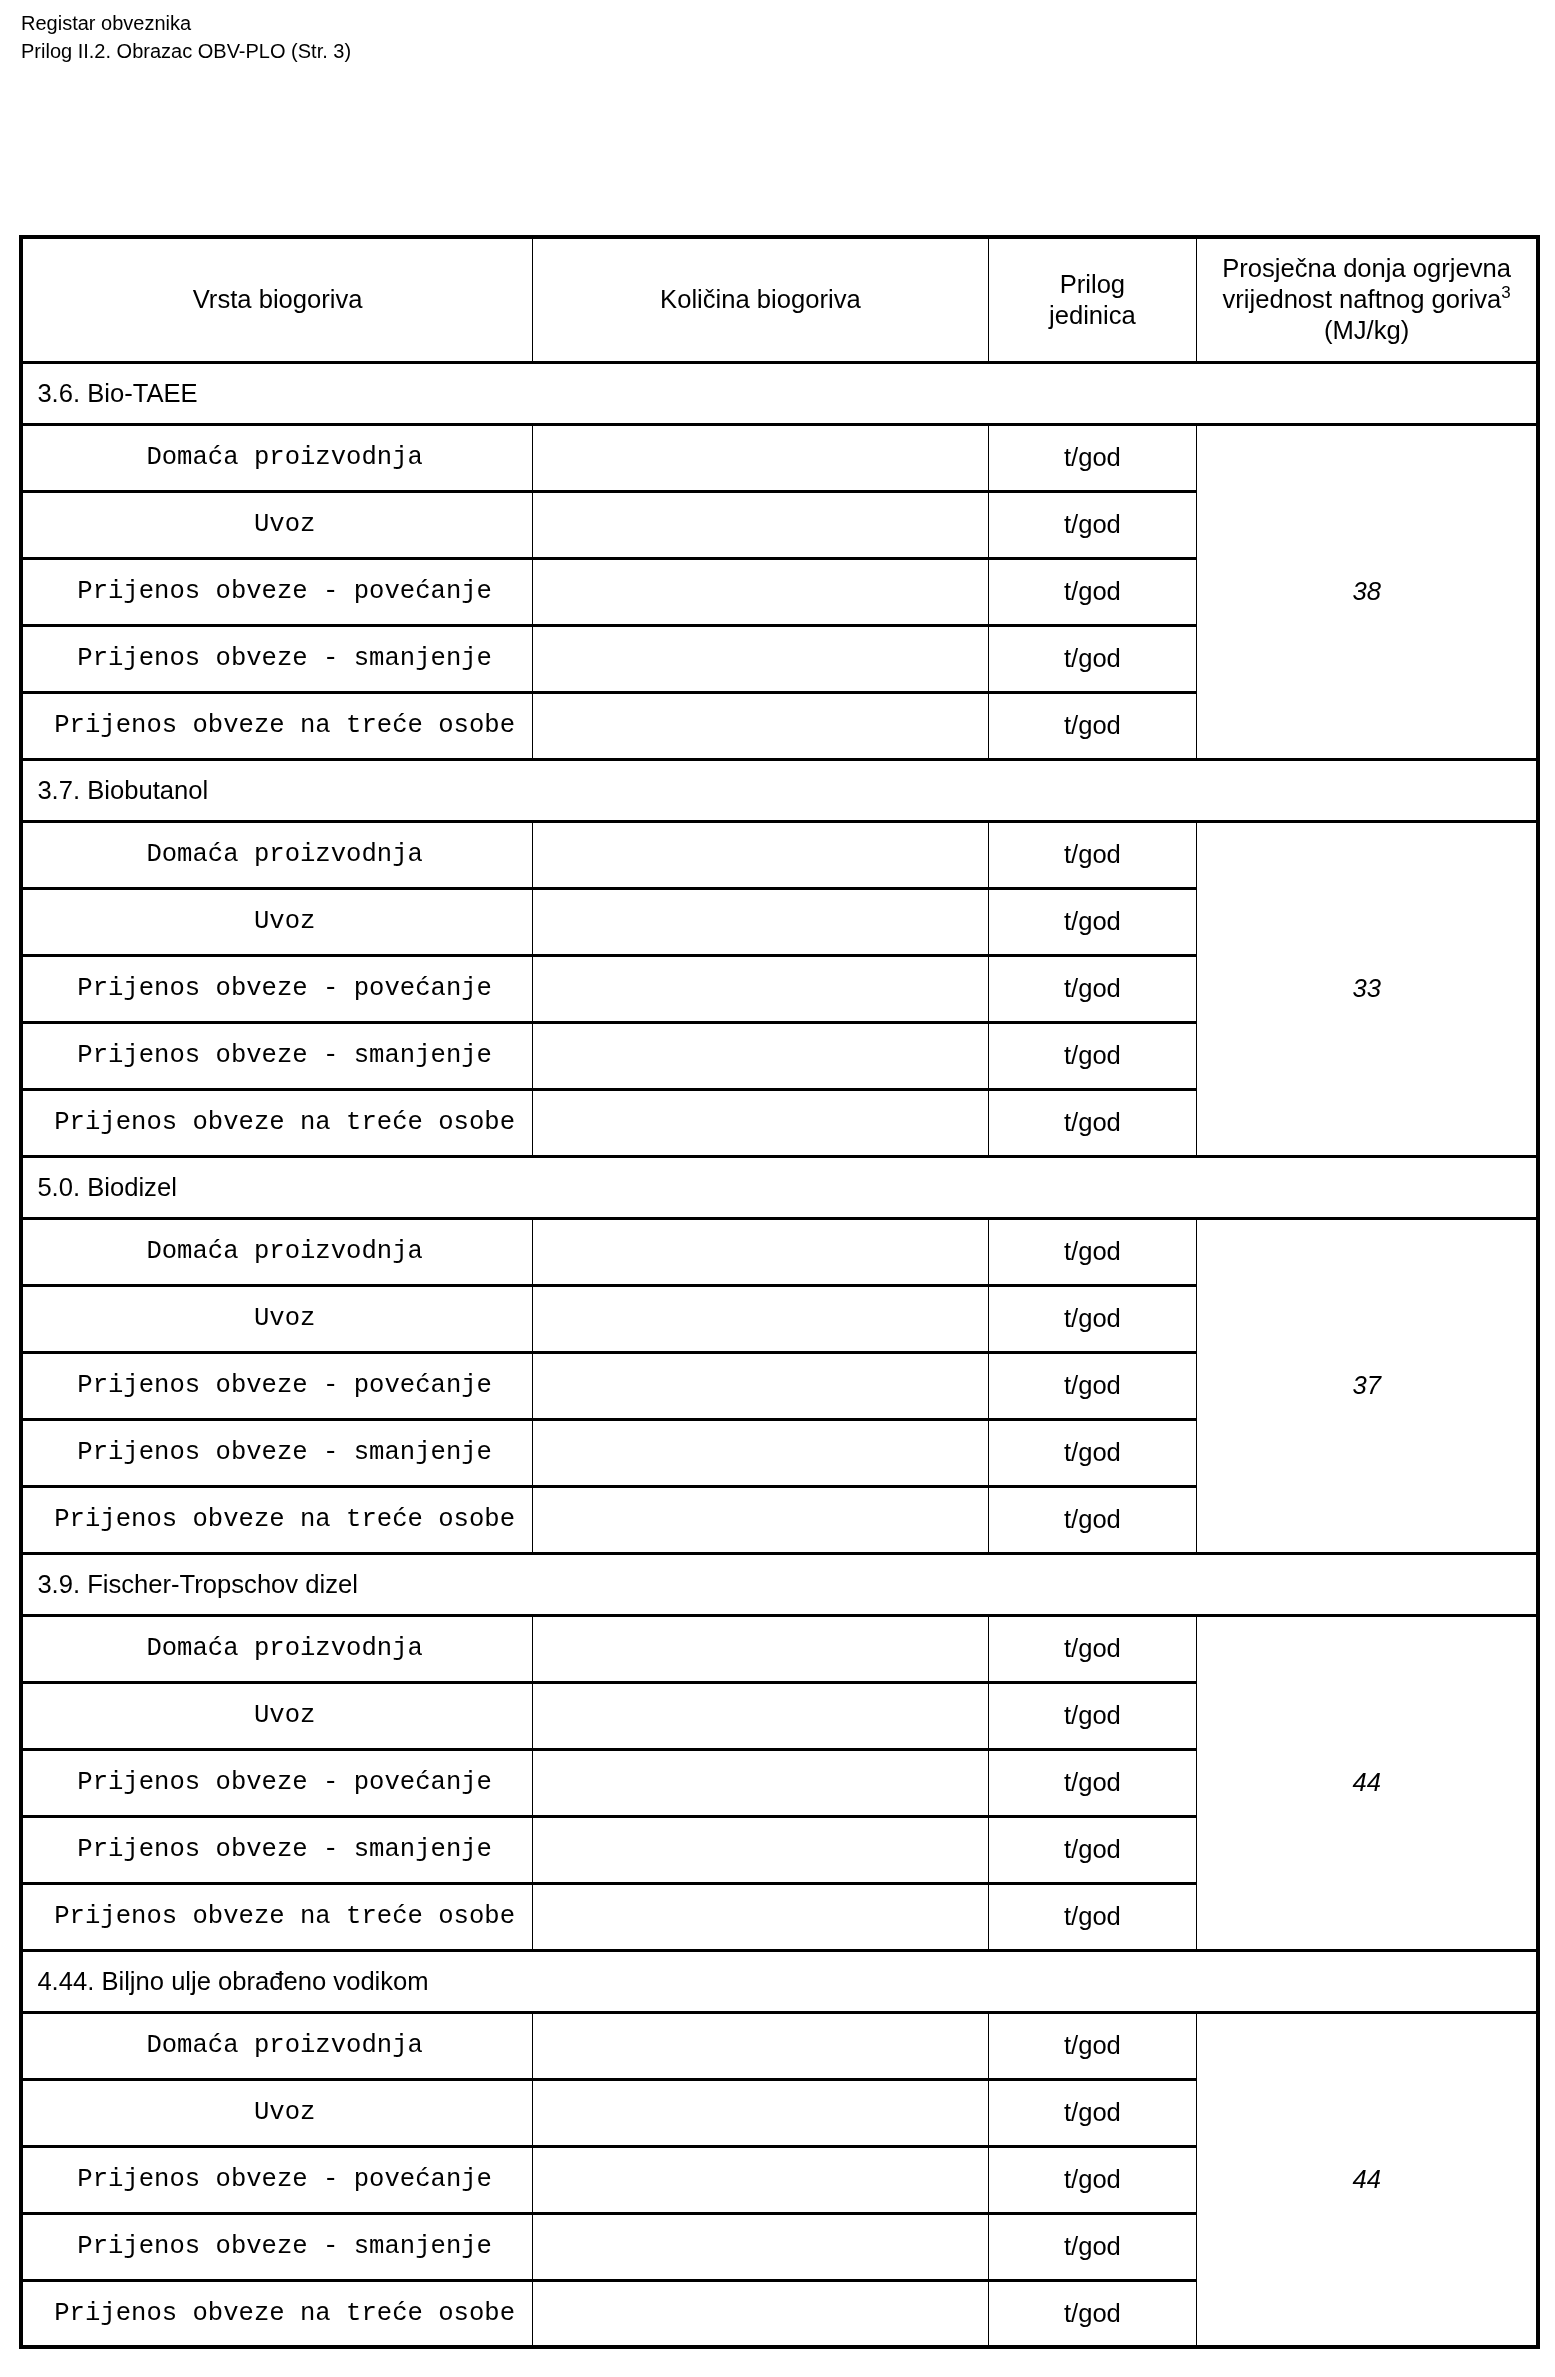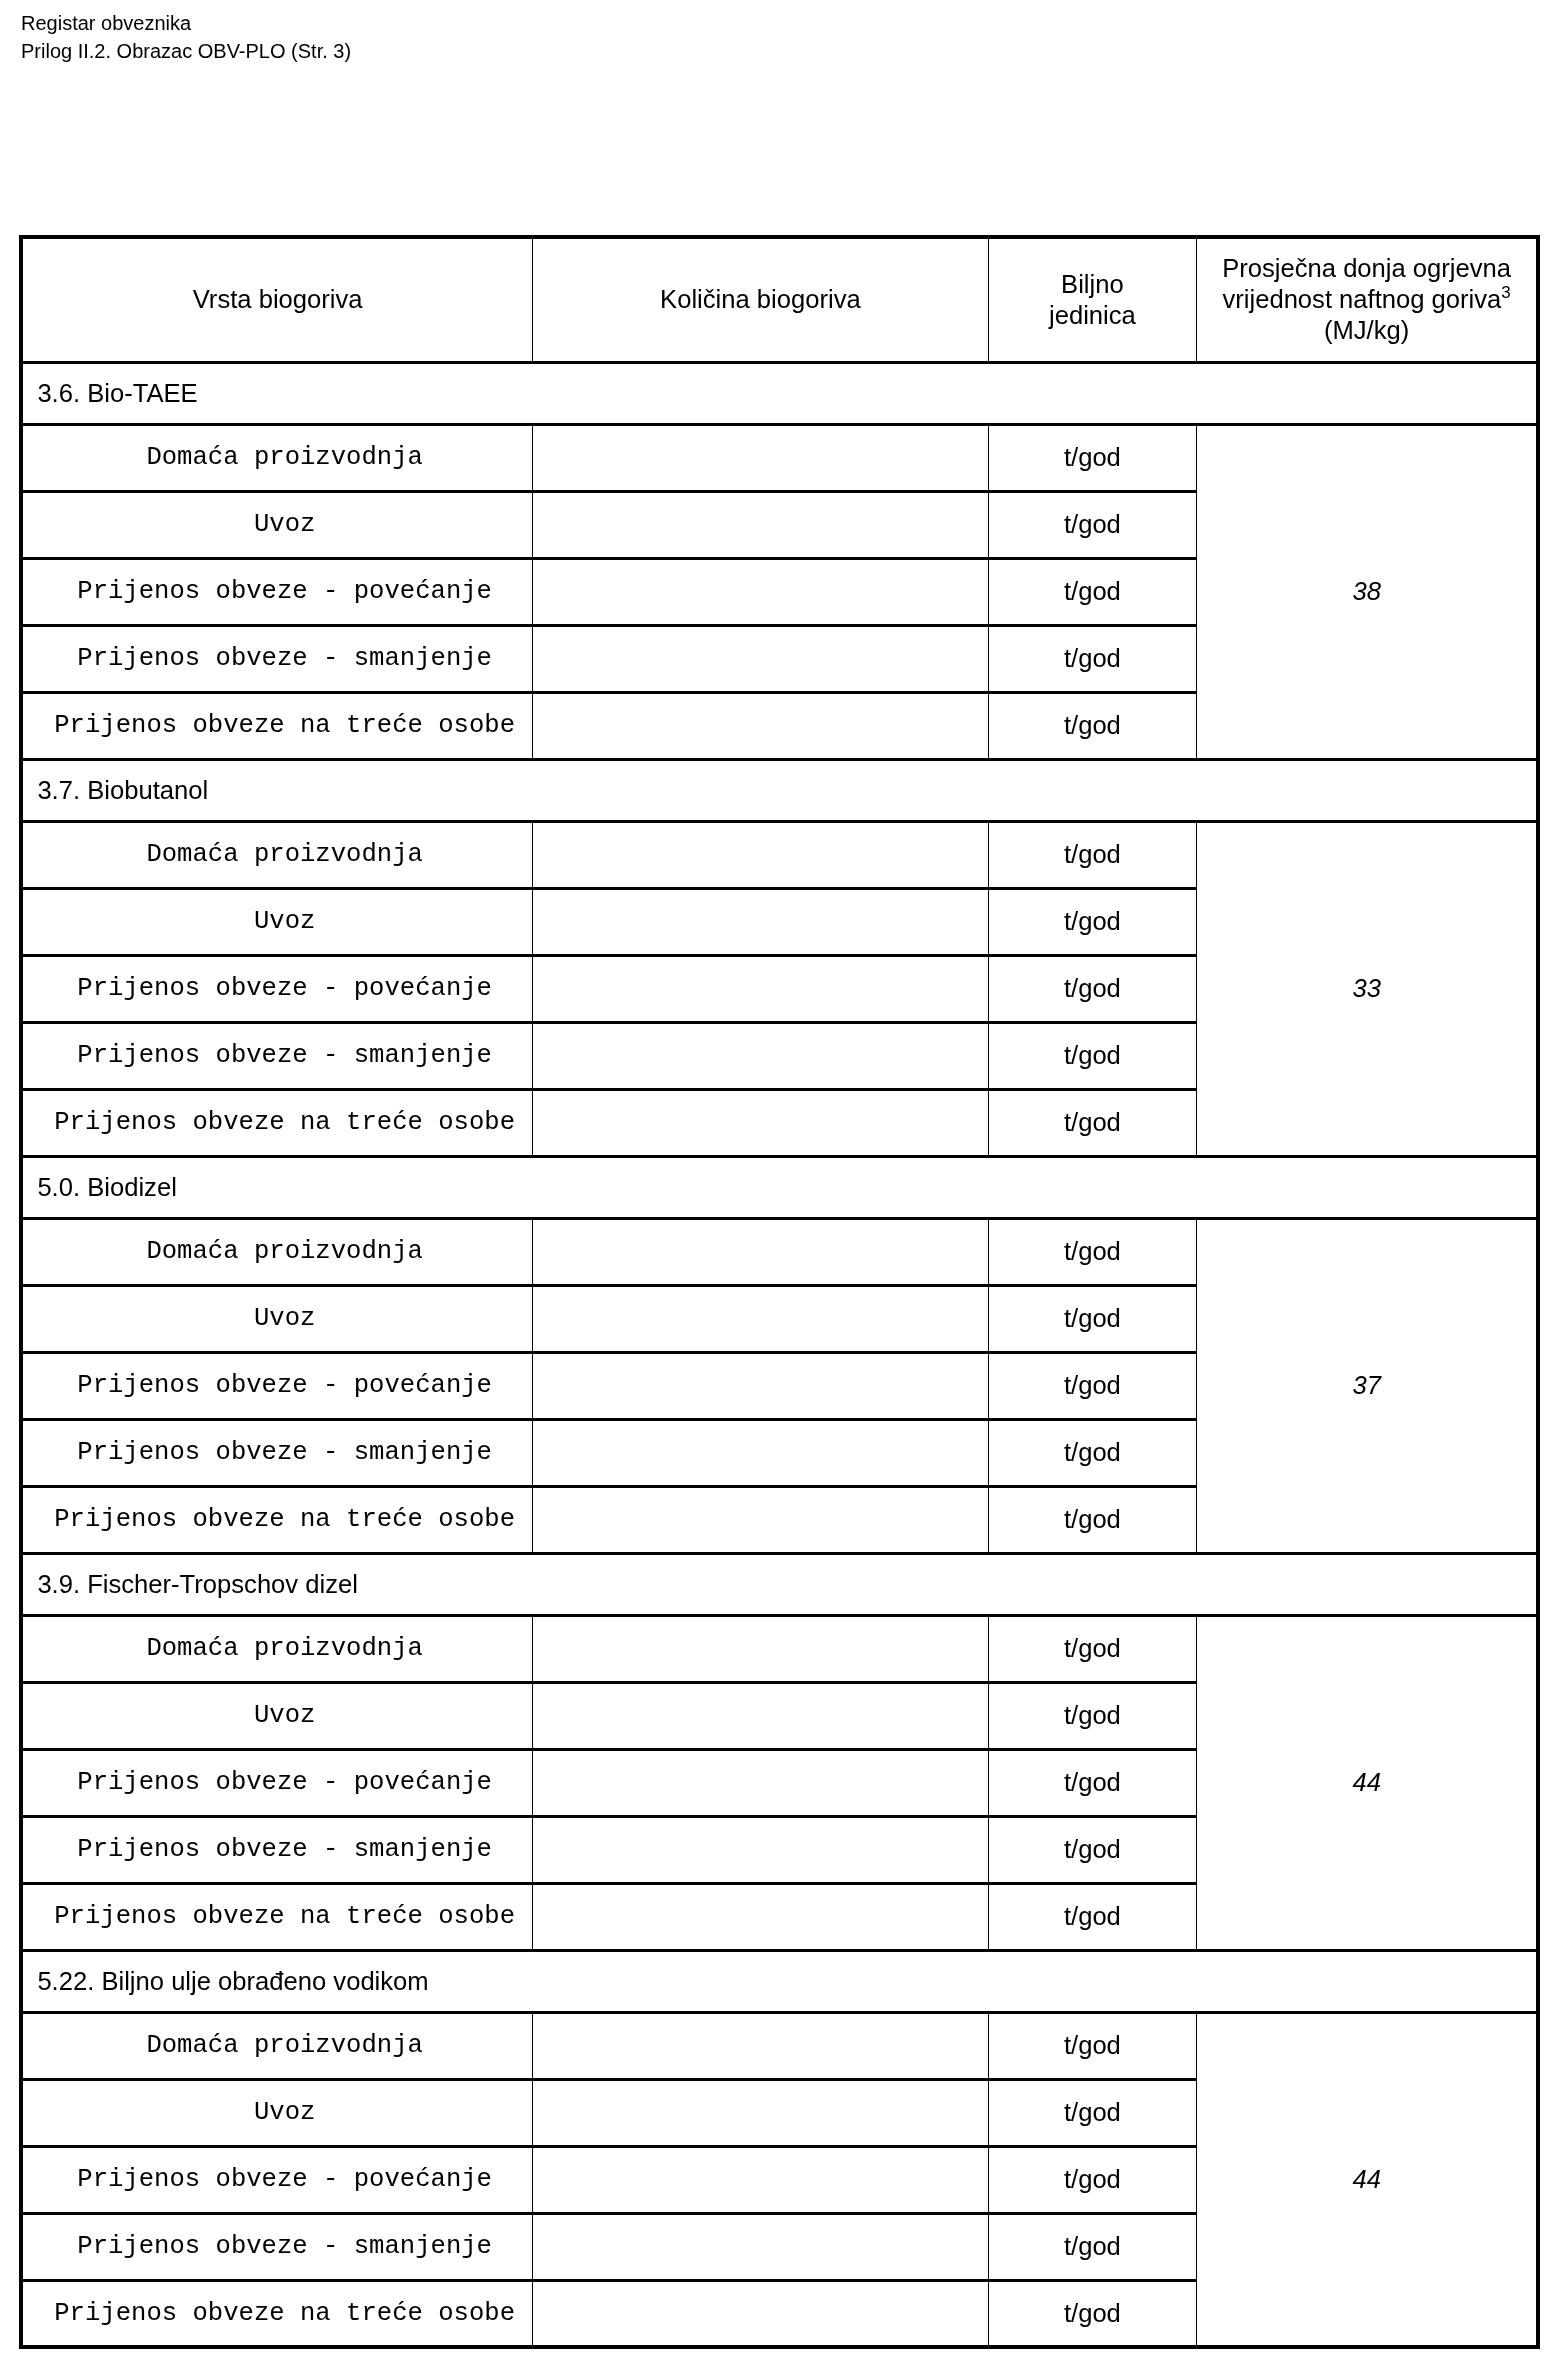--- a/index.html
+++ b/index.html
@@ -83,21 +83,21 @@
     <col style="width:456px">
     <col style="width:208px">
     <col style="width:342px">
   </colgroup>
 
   <tbody>
       <tr class="head-row">
     <th>Vrsta biogoriva</th>
     <th>Količina biogoriva</th>
     <th>
-      <div class="narrow-wrap">Biljno jedinica</div>
+      <div class="narrow-wrap">Prilog jedinica</div>
     </th>
     <th>
       <div><span>Prosječna donja ogrjevna vrijednost naftnog goriva</span><sup class="fn">3</sup></div>
       <div>(MJ/kg)</div>
     </th>
   </tr>
 
   <tr class="section-row">
     <td colspan="4">3.6. Bio-TAEE</td>
   </tr>
@@ -212,21 +212,21 @@
     <td class="c-qty"></td>
     <td class="c-unit">t/god</td>
   </tr>
   <tr class="data-row">
     <td class="c-label">Prijenos obveze na treće osobe</td>
     <td class="c-qty"></td>
     <td class="c-unit">t/god</td>
   </tr>
 
   <tr class="section-row">
-    <td colspan="4">5.22. Biljno ulje obrađeno vodikom</td>
+    <td colspan="4">4.44. Biljno ulje obrađeno vodikom</td>
   </tr>
   <tr class="data-row">
     <td class="c-label">Domaća proizvodnja</td>
     <td class="c-qty"></td>
     <td class="c-unit">t/god</td>
     <td class="c-val" rowspan="5">44</td>
   </tr>
   <tr class="data-row">
     <td class="c-label">Uvoz</td>
     <td class="c-qty"></td>

